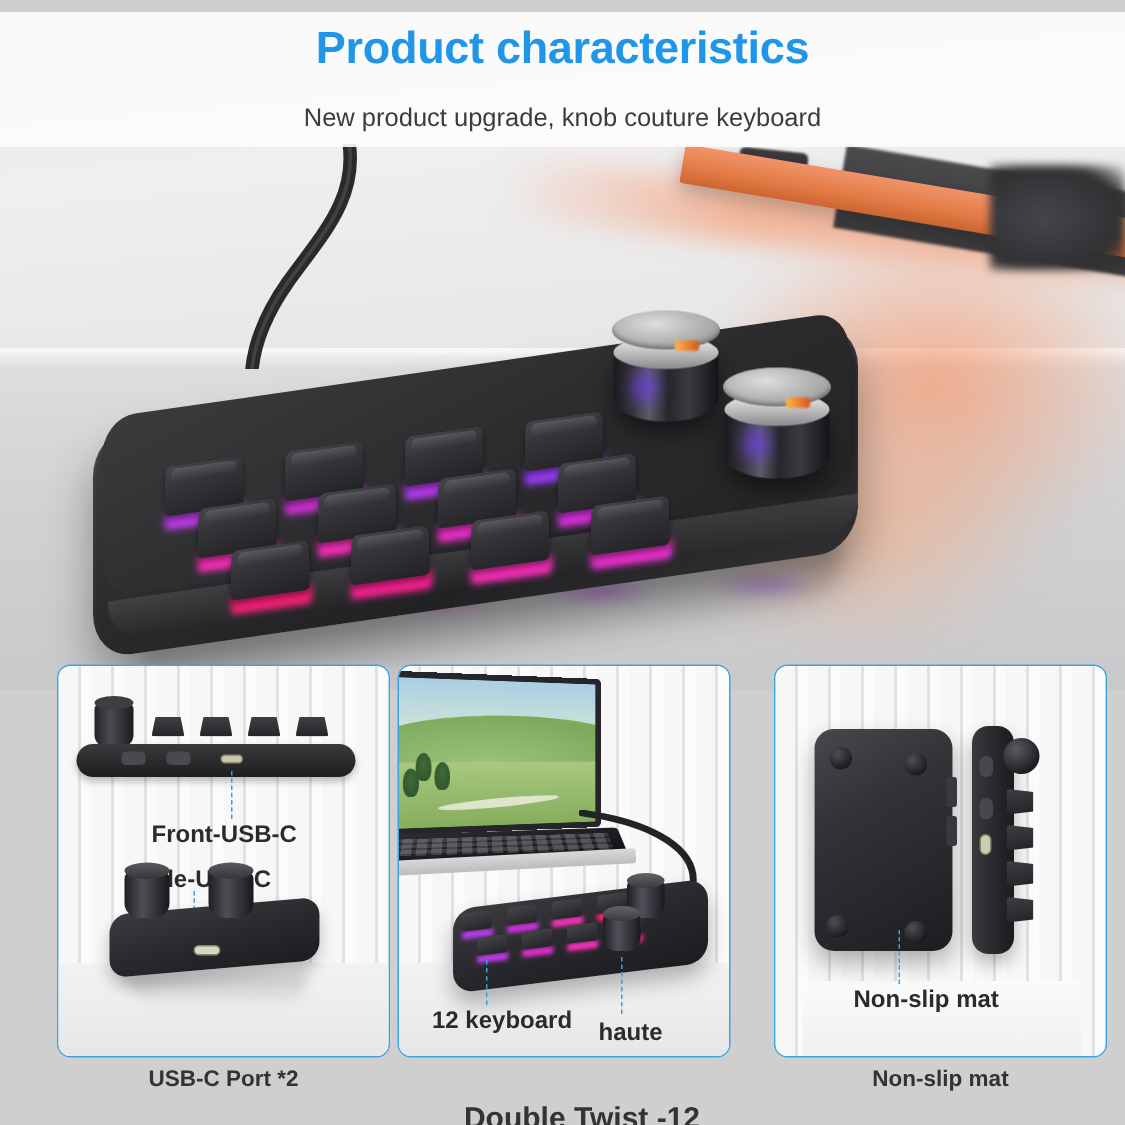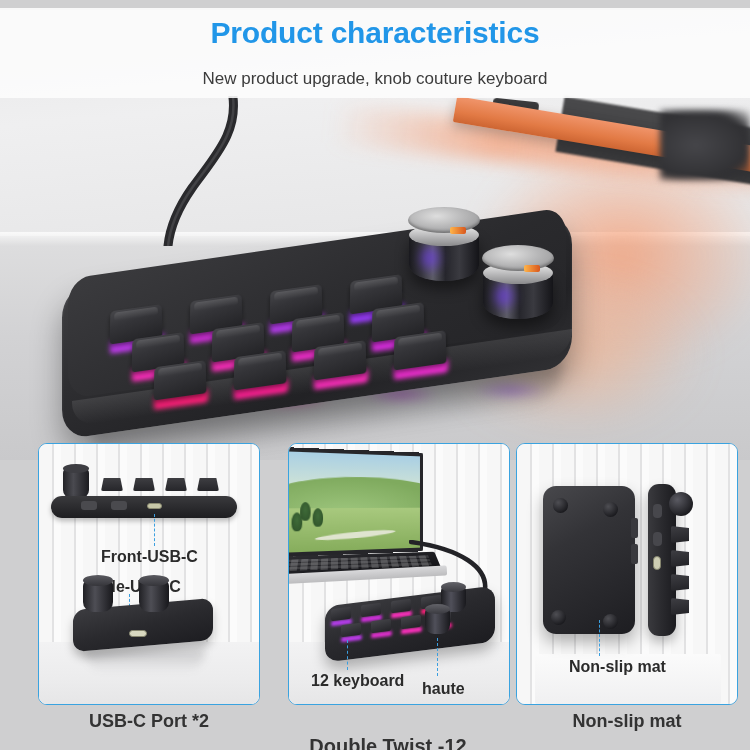--- a/index.html
+++ b/index.html
@@ -214,41 +214,41 @@
     position: absolute; left: 0; top: 443px; width: 750px; height: 307px;
   }
   .panel {
     position: absolute; top: 0; width: 222px; height: 262px;
     border: 1.6px solid #3aa3e0;
     border-radius: 9px;
     overflow: hidden;
     background: #f2f2f3;
   }
   .panel.p1 { left: 38px; }
-  .panel.p2 { left: 288px; }
+  .panel.p2 { left: 265px; }
   .panel.p3 { left: 516px; }
 
   
   .slats {
     position: absolute; left: 0; top: 0; width: 100%; height: 100%;
     background:
       repeating-linear-gradient(90deg,
         #f7f7f7 0px, #f7f7f7 13px,
         #e2e2e3 13px, #e2e2e3 15px,
         #fbfbfb 15px, #fbfbfb 22px);
   }
   .slat-floor {
     position: absolute; left: 0; bottom: 0; width: 100%; height: 62px;
     background: linear-gradient(180deg, #f2f2f3 0%, #ececed 60%, #e6e6e7 100%);
   }
 
   .panel-caption {
     position: absolute; top: 268px; width: 222px;
     text-align: center;
-    font-size: 18px; font-weight: bold; color: #333333;
+    font-size: 15px; font-weight: bold; color: #333333;
   }
   .panel-caption.c1 { left: 38px; }
   .panel-caption.c2 { left: 277px; font-size: 20px; margin-top: 24px; }
   .panel-caption.c3 { left: 516px; }
 
   .callout {
     position: absolute;
     font-size: 16px; font-weight: bold; color: #2b2b2b;
     white-space: nowrap;
   }

